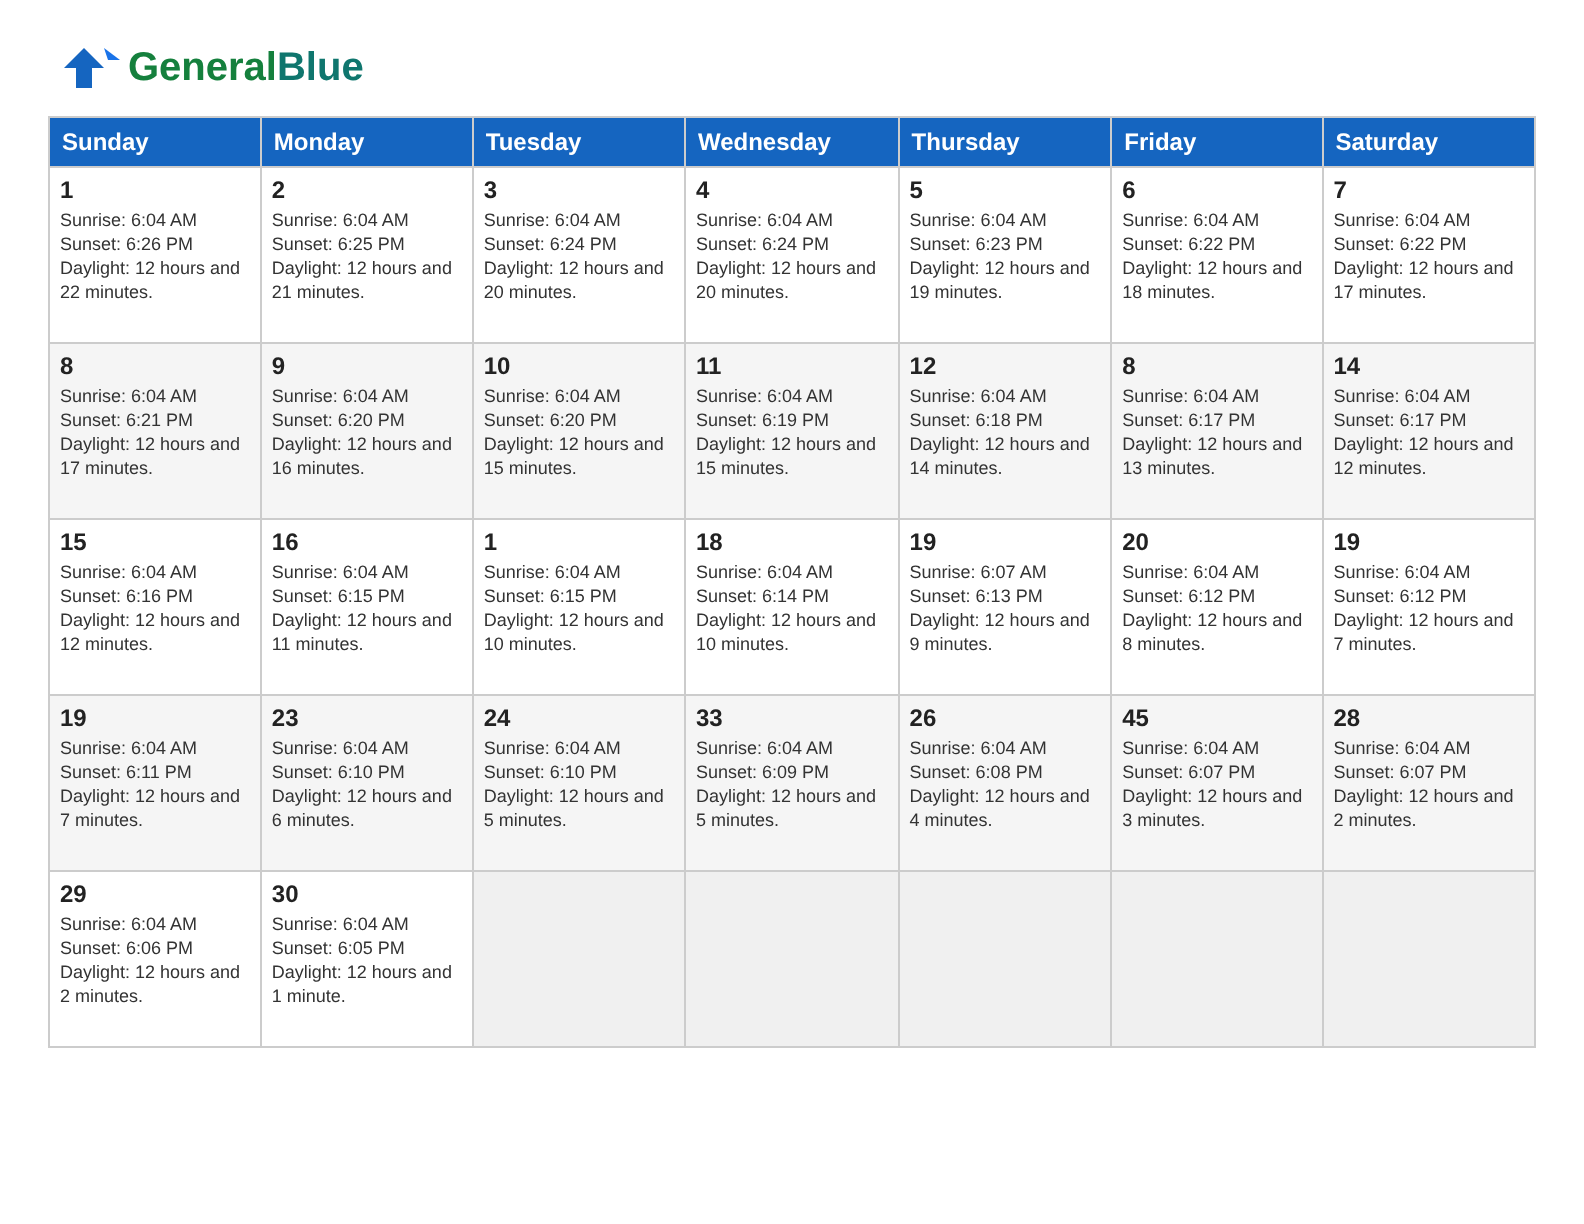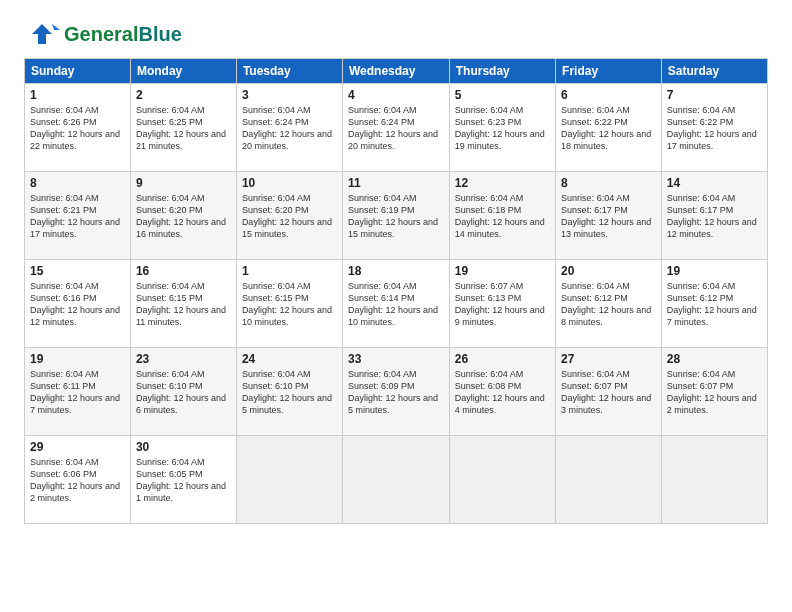--- a/index.html
+++ b/index.html
@@ -297,21 +297,21 @@
 and 5 minutes.</div>
           </td>
           <td>
             <div class="day-num">26</div>
             <div class="day-info">Sunrise: 6:04 AM
 Sunset: 6:08 PM
 Daylight: 12 hours
 and 4 minutes.</div>
           </td>
           <td>
-            <div class="day-num">27</div>
+            <div class="day-num">45</div>
             <div class="day-info">Sunrise: 6:04 AM
 Sunset: 6:07 PM
 Daylight: 12 hours
 and 3 minutes.</div>
           </td>
           <td>
             <div class="day-num">28</div>
             <div class="day-info">Sunrise: 6:04 AM
 Sunset: 6:07 PM
 Daylight: 12 hours

